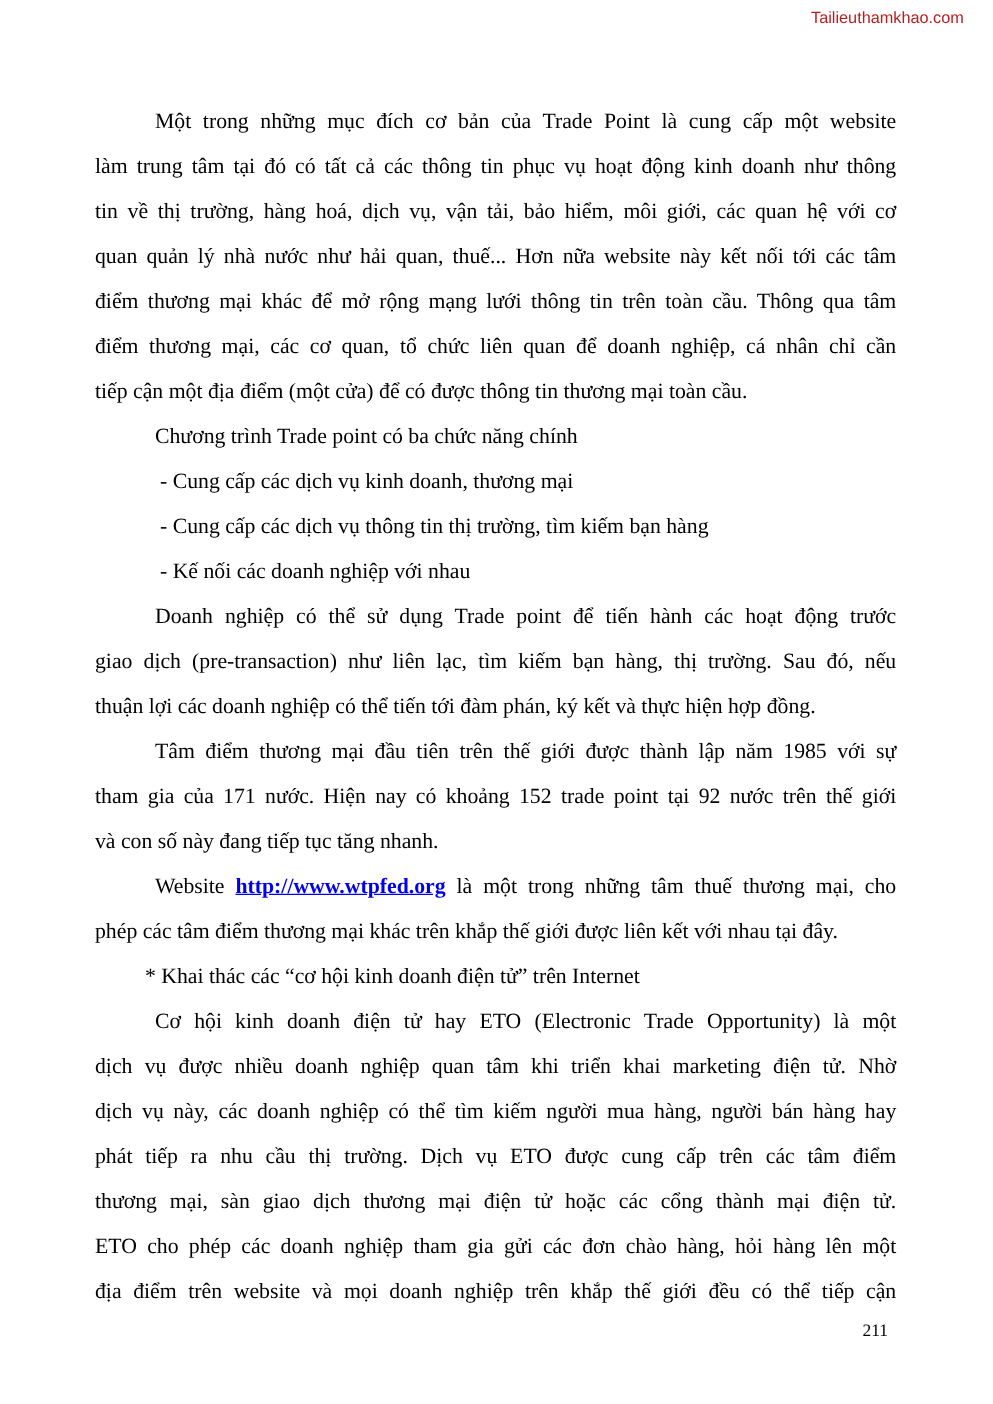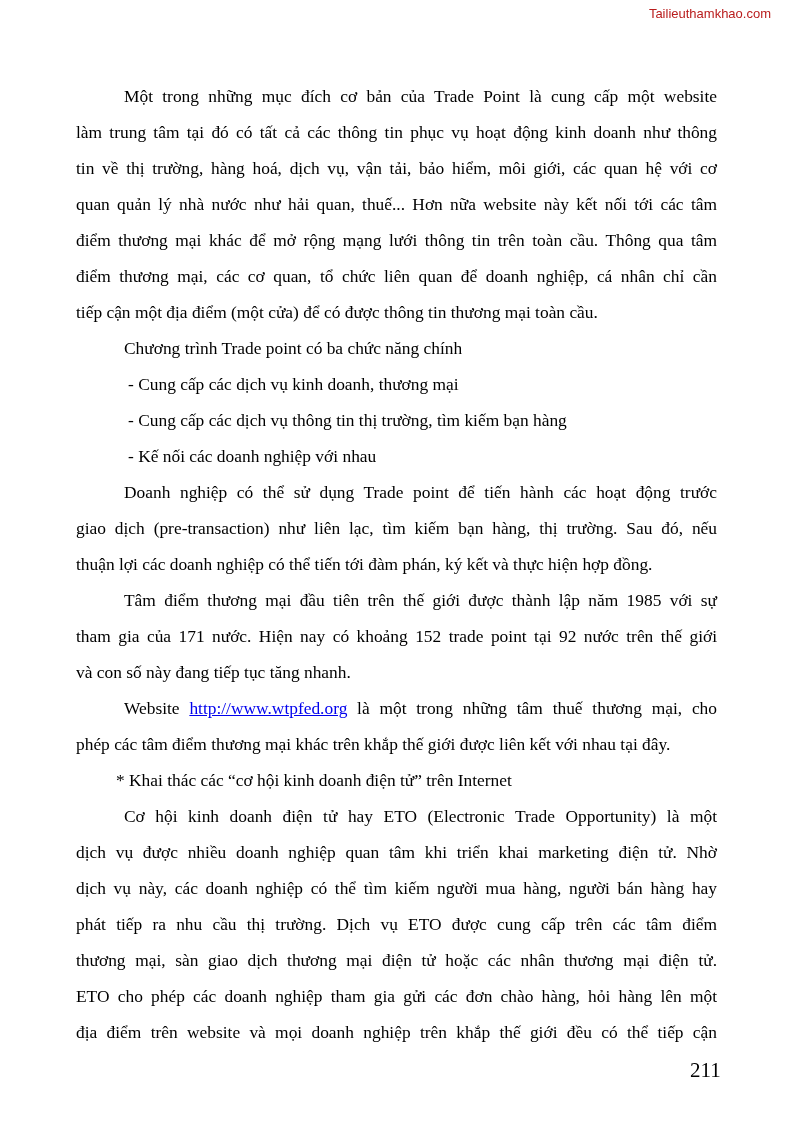--- a/index.html
+++ b/index.html
@@ -7,22 +7,22 @@
          font-family:"Liberation Serif", serif; color:#000; }
   .watermark { position:absolute; top:6px; right:23px; font-family:Liberation Sans, sans-serif;
                font-size:13px; color:#b91c1c; letter-spacing:0; }
   .page { position:absolute; left:76px; top:0; width:641px; }
   .line { position:absolute; left:0; width:641px; font-size:17.4px; line-height:20px;
           white-space:nowrap; text-align:justify; text-align-last:justify; }
   .line.last { text-align-last:left; }
   .ind { left:48px; width:593px; }
   .bul { left:52px; width:589px; text-align-last:left; }
   .star { left:40px; width:593px; text-align-last:left; }
-  a.link { color:#0000ee; text-decoration:underline; }
-  .pnum { position:absolute; left:690px; top:1058px; font-size:21px; }
+  a.link { color:#0000ee; text-decoration:underline;font-weight:bold; }
+  .pnum { position:absolute; left:690px; top:1058px; font-size:14px; }
 </style>
 </head>
 <body>
 
 <div class="watermark">Tailieuthamkhao.com</div>
 
 <div class="page">
   <div>
     <div class="line ind" style="top:86px">Một trong những mục đích cơ bản của Trade Point là cung cấp một website</div>
     <div class="line" style="top:122px">làm trung tâm tại đó có tất cả các thông tin phục vụ hoạt động kinh doanh như thông</div>
@@ -58,19 +58,19 @@
     <div class="line last" style="top:734px">phép các tâm điểm thương mại khác trên khắp thế giới được liên kết với nhau tại đây.</div>
   </div>
 
   <div class="line star" style="top:770px">*  Khai thác các “cơ hội kinh doanh điện tử” trên Internet</div>
 
   <div>
     <div class="line ind" style="top:806px">Cơ hội kinh doanh điện tử hay ETO (Electronic Trade Opportunity) là một</div>
     <div class="line" style="top:842px">dịch vụ được nhiều doanh nghiệp quan tâm khi triển khai marketing điện tử. Nhờ</div>
     <div class="line" style="top:878px">dịch vụ này, các doanh nghiệp có thể tìm kiếm người mua hàng, người bán hàng hay</div>
     <div class="line" style="top:914px">phát tiếp ra nhu cầu thị trường. Dịch vụ ETO được cung cấp trên các tâm điểm</div>
-    <div class="line" style="top:950px">thương mại, sàn giao dịch thương mại điện tử hoặc các nhân thương mại điện tử.</div>
+    <div class="line" style="top:950px">thương mại, sàn giao dịch thương mại điện tử hoặc các cổng thành mại điện tử.</div>
     <div class="line" style="top:986px">ETO cho phép các doanh nghiệp tham gia gửi các đơn chào hàng, hỏi hàng lên một</div>
     <div class="line" style="top:1022px">địa điểm trên website và mọi doanh nghiệp trên khắp thế giới đều có thể tiếp cận</div>
   </div>
 </div>
 
 <div class="pnum">211</div>
 
 </body></html>

